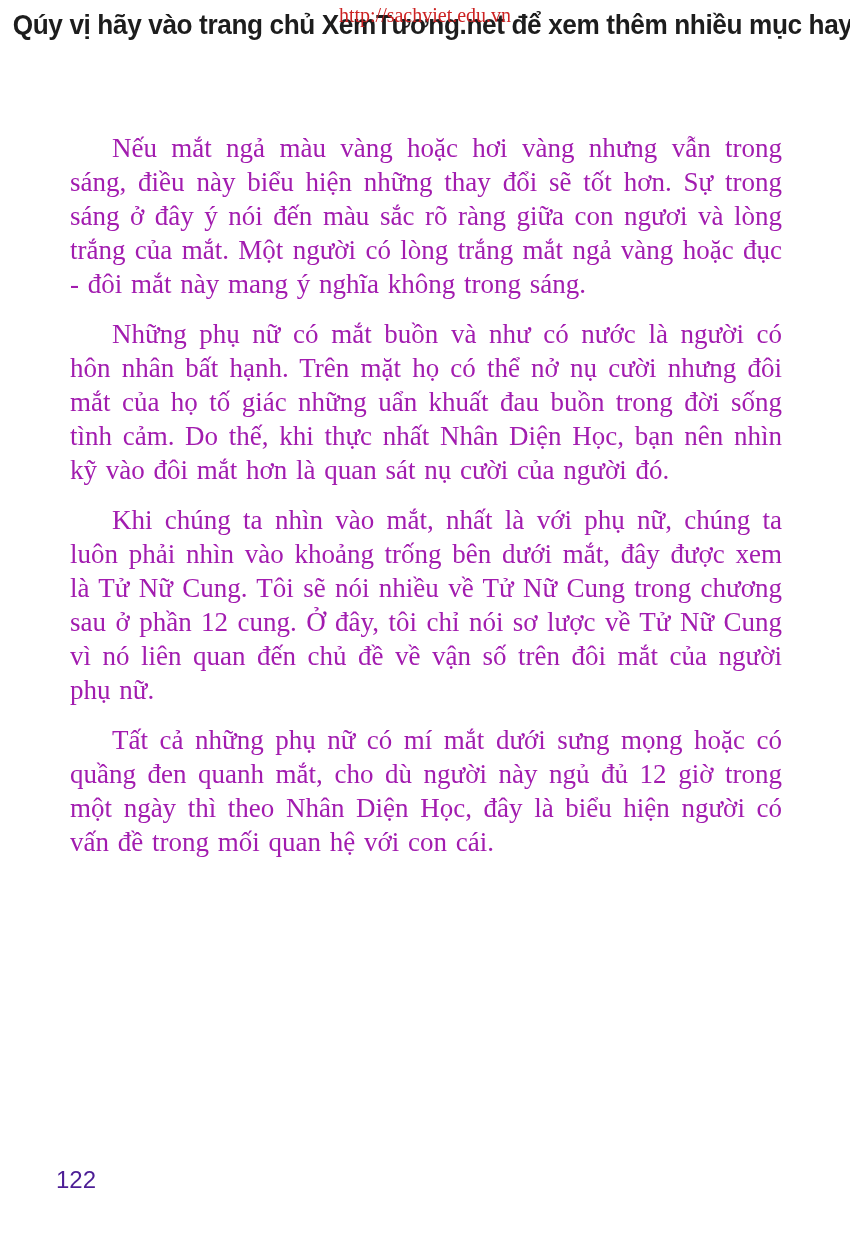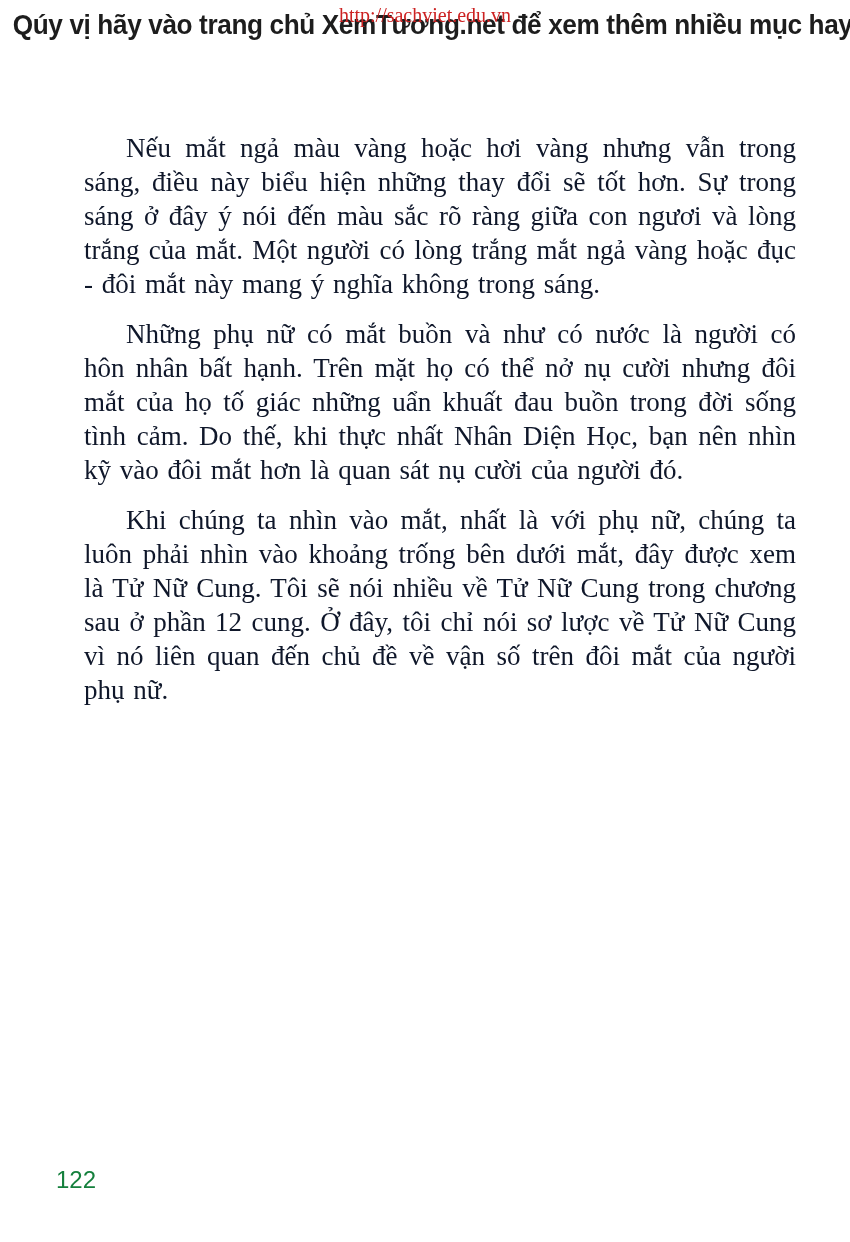--- a/index.html
+++ b/index.html
@@ -41,26 +41,25 @@
     color: #cc2222;
     white-space: nowrap;
     z-index: 4;
   }
   
   .body-text {
     position: absolute;
     top: 131px;
     left: 70px;
     width: 712px;
-    color: #0f172a;
+    color: #a21caf;
     font-size: 27px;
     line-height: 34px;
     text-align: justify;
     z-index: 2;
-    margin-left: 14px;
   }
   .body-text p {
     margin: 0 0 16px 0;
     text-indent: 42px;
     word-spacing: 2px;
   }
   
   .watermark {
     position: absolute;
     top: 552px;
@@ -79,35 +78,36 @@
     stroke: #c6c6c6;
     stroke-width: 2.4px;
   }
   
   .page-number {
     position: absolute;
     top: 1166px;
     left: 56px;
     font-family: "Liberation Sans", sans-serif;
     font-size: 24px;
-    color: #15803d;
+    color: #4c1d95;
     z-index: 2;
   }
 </style>
 </head>
 <body>
 
 <div class="page">
 
   <div class="header-notice">Qúy vị hãy vào trang chủ XemTương.net để xem thêm nhiều mục hay khác</div>
 
   <div class="header-url">http://sachviet.edu.vn</div>
 
   <div class="body-text">
     <p>Nếu mắt ngả màu vàng hoặc hơi vàng nhưng vẫn trong sáng, điều này biểu hiện những thay đổi sẽ tốt hơn. Sự trong sáng ở đây ý nói đến màu sắc rõ ràng giữa con ngươi và lòng trắng của mắt. Một người có lòng trắng mắt ngả vàng hoặc đục - đôi mắt này mang ý nghĩa không trong sáng.</p>
     <p>Những phụ nữ có mắt buồn và như có nước là người có hôn nhân bất hạnh. Trên mặt họ có thể nở nụ cười nhưng đôi mắt của họ tố giác những uẩn khuất đau buồn trong đời sống tình cảm. Do thế, khi thực nhất Nhân Diện Học, bạn nên nhìn kỹ vào đôi mắt hơn là quan sát nụ cười của người đó.</p>
     <p>Khi chúng ta nhìn vào mắt, nhất là với phụ nữ, chúng ta luôn phải nhìn vào khoảng trống bên dưới mắt, đây được xem là Tử Nữ Cung. Tôi sẽ nói nhiều về Tử Nữ Cung trong chương sau ở phần 12 cung. Ở đây, tôi chỉ nói sơ lược về Tử Nữ Cung vì nó liên quan đến chủ đề về vận số trên đôi mắt của người phụ nữ.</p>
+    <p>Tất cả những phụ nữ có mí mắt dưới sưng mọng hoặc có quầng đen quanh mắt, cho dù người này ngủ đủ 12 giờ trong một ngày thì theo Nhân Diện Học, đây là biểu hiện người có vấn đề trong mối quan hệ với con cái.</p>
   </div>
 
 
   <div class="page-number">122</div>
 
 </div>
 
 </body></html>

